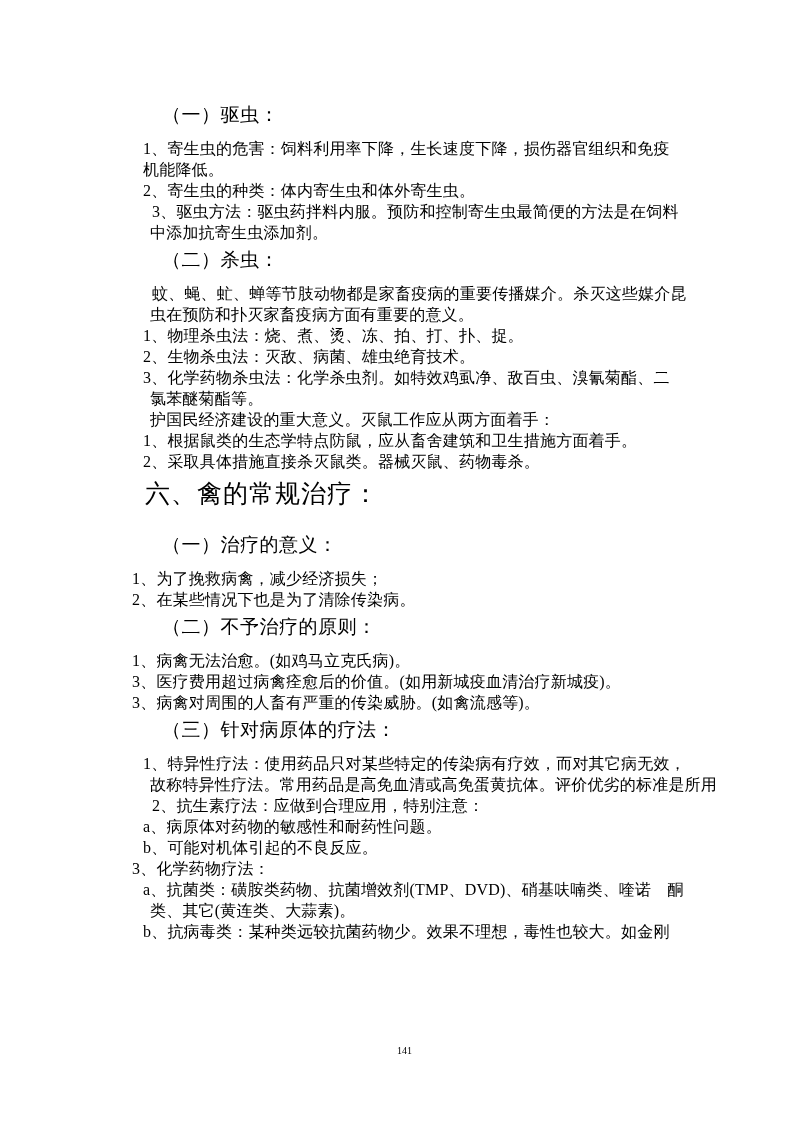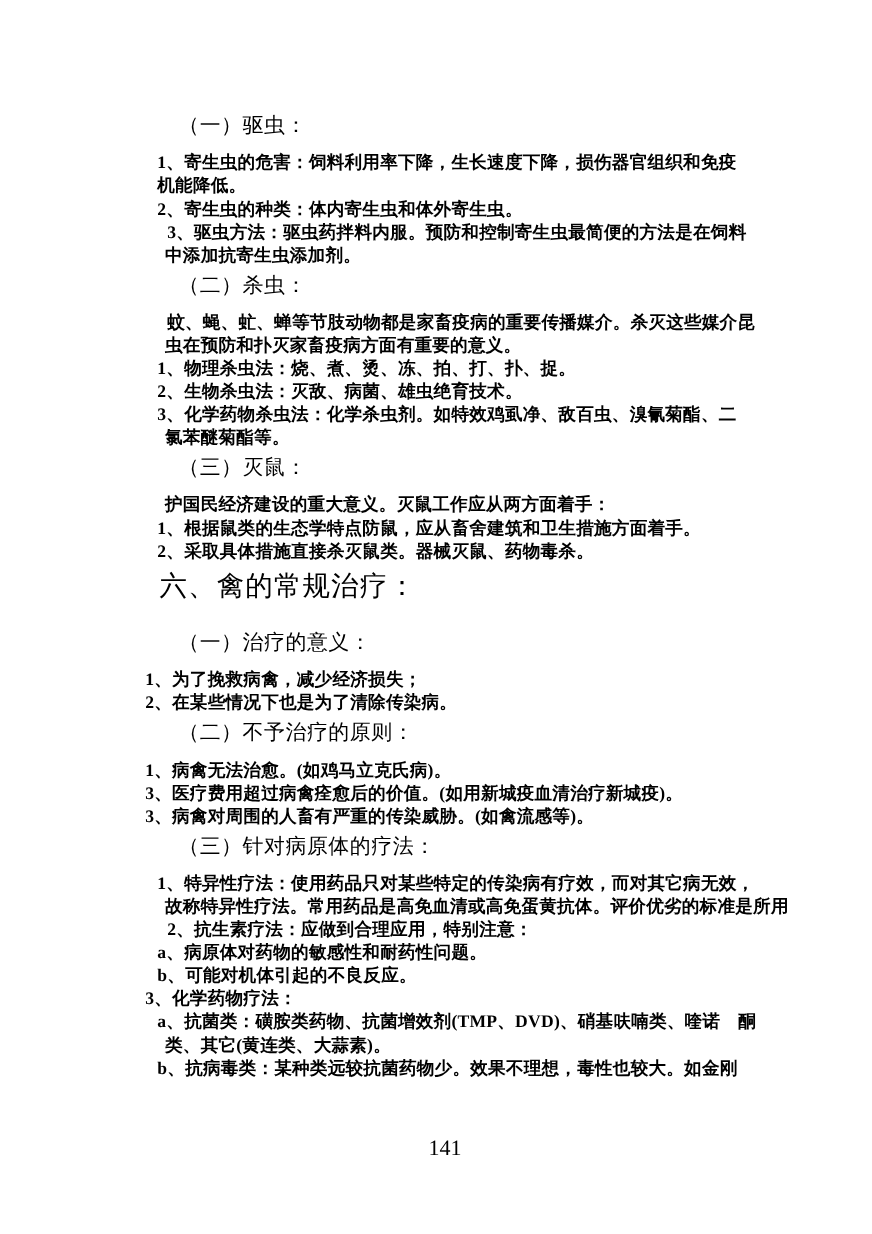--- a/index.html
+++ b/index.html
@@ -12,21 +12,20 @@
     padding: 98px 40px 16px 113px;
     overflow: hidden;
     color: #000000;
     font-family: "Liberation Serif", "DejaVu Serif", serif;
   }
   .line {
     font-size: 16px;
     line-height: 21px;
     white-space: pre;
     letter-spacing: 0.2px;
-    font-weight: bold;
   }
   .p0 { padding-left: 0; margin-left: 37px; }
   .p1 { padding-left: 19px; }
   .p2 { padding-left: 30px; }
   .p3 { padding-left: 39px; }
   .h-sub {
     font-size: 19px;
     line-height: 26px;
     margin: 4px 0 10px 0;
     padding-left: 49px;
@@ -40,21 +39,21 @@
     padding-left: 32px;
     white-space: pre;
     letter-spacing: 1px;
   }
   .page-number {
     position: absolute;
     bottom: 66px;
     left: 16px;
     right: 0;
     text-align: center;
-    font-size: 20px;
+    font-size: 10px;
     font-family: "Liberation Serif", "DejaVu Serif", serif;
   }
 </style>
 </head>
 <body>
 
 <div class="page">
 
   <div class="h-sub">（一）驱虫：</div>
   <div class="line p2">1、寄生虫的危害：饲料利用率下降，生长速度下降，损伤器官组织和免疫</div>
@@ -64,21 +63,20 @@
   <div class="line p0">中添加抗寄生虫添加剂。</div>
 
   <div class="h-sub">（二）杀虫：</div>
   <div class="line p3">蚊、蝇、虻、蝉等节肢动物都是家畜疫病的重要传播媒介。杀灭这些媒介昆</div>
   <div class="line p0">虫在预防和扑灭家畜疫病方面有重要的意义。</div>
   <div class="line p2">1、物理杀虫法：烧、煮、烫、冻、拍、打、扑、捉。</div>
   <div class="line p2">2、生物杀虫法：灭敌、病菌、雄虫绝育技术。</div>
   <div class="line p2">3、化学药物杀虫法：化学杀虫剂。如特效鸡虱净、敌百虫、溴氰菊酯、二</div>
   <div class="line p0">氯苯醚菊酯等。</div>
 
-  <div class="h-sub">（三）灭鼠：</div>
   <div class="line p0">护国民经济建设的重大意义。灭鼠工作应从两方面着手：</div>
   <div class="line p2">1、根据鼠类的生态学特点防鼠，应从畜舍建筑和卫生措施方面着手。</div>
   <div class="line p2">2、采取具体措施直接杀灭鼠类。器械灭鼠、药物毒杀。</div>
 
   <div class="h-chap">六、禽的常规治疗：</div>
 
   <div class="h-sub">（一）治疗的意义：</div>
   <div class="line p1">1、为了挽救病禽，减少经济损失；</div>
   <div class="line p1">2、在某些情况下也是为了清除传染病。</div>
 

